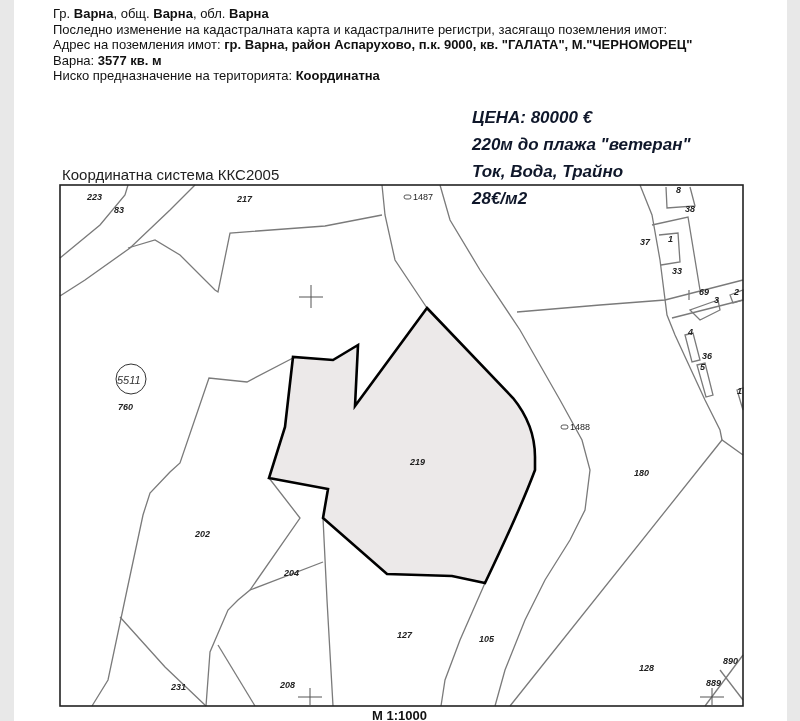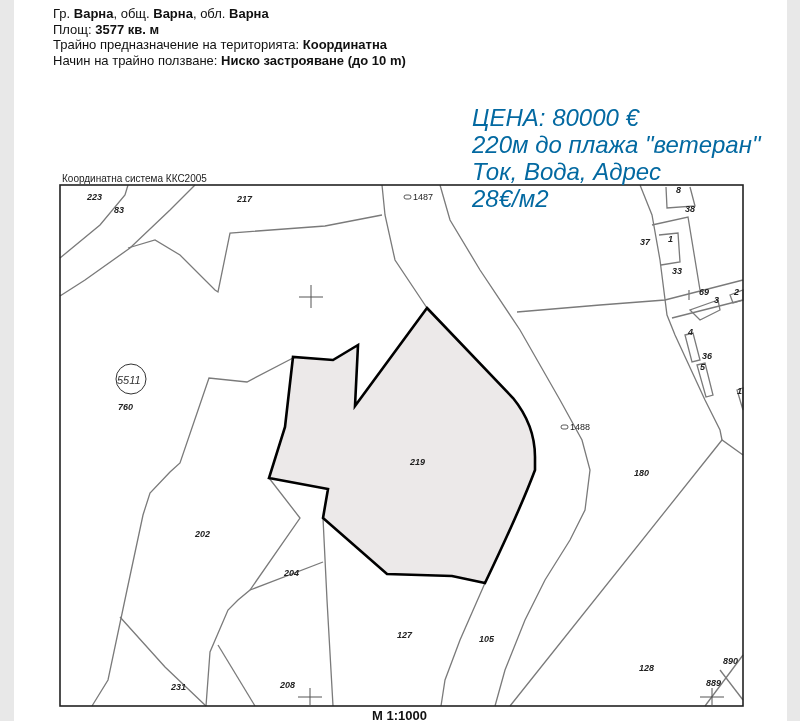--- a/index.html
+++ b/index.html
@@ -2,37 +2,38 @@
 <html><head>
 <meta charset="utf-8">
 <style>
   html,body{margin:0;padding:0;}
   body{width:800px;height:721px;position:relative;overflow:hidden;background:#ffffff;font-family:"Liberation Sans",sans-serif;color:#111;}
   .gray-left{position:absolute;left:0;top:0;width:14px;height:721px;background:#e8e8e8;}
   .gray-right{position:absolute;left:787px;top:0;width:13px;height:721px;background:#e8e8e8;}
   .info{position:absolute;left:53px;top:6px;font-size:13px;line-height:15.6px;white-space:nowrap;}
   .info .line{display:block;height:15.6px;}
   .info b{font-weight:bold;margin-top:43px;}
-  .promo{position:absolute;left:472px;top:104px;color:#0369a1;font-weight:normal;font-style:italic;font-size:24px;line-height:27px;white-space:nowrap;}
+  .promo{position:absolute;left:472px;top:104px;color:#0f172a;font-weight:bold;font-style:italic;font-size:17px;line-height:27px;white-space:nowrap;}
   .promo .pl{display:block;}
-  .coord{position:absolute;left:62px;top:173px;font-size:10px;color:#222;}
+  .coord{position:absolute;left:62px;top:166px;font-size:15px;color:#222;}
   .map{position:absolute;left:0;top:0;}
   .scale{position:absolute;left:372px;top:708px;font-size:13px;font-weight:bold;}
 </style>
 </head>
 <body>
 
 <div class="gray-left"></div>
 <div class="gray-right"></div>
 
 <div class="info">
   <span class="line"><span>Гр. </span><b>Варна</b><span>, общ. </span><b>Варна</b><span>, обл. </span><b>Варна</b></span>
-  <span class="line"><span>Площ: </span><b>3577 кв. м</b></span>
-  <span class="line"><span>Трайно предназначение на територията: </span><b>Координатна</b></span>
-  <span class="line"><span>Начин на трайно ползване: </span><b>Ниско застрояване (до 10 m)</b></span>
+  <span class="line">Последно изменение на кадастралната карта и кадастралните регистри, засягащо поземления имот:</span>
+  <span class="line"><span>Адрес на поземления имот: </span><b>гр. Варна, район Аспарухово, п.к. 9000, кв. "ГАЛАТА", М."ЧЕРНОМОРЕЦ"</b></span>
+  <span class="line"><span>Варна: </span><b>3577 кв. м</b></span>
+  <span class="line"><span>Ниско предназначение на територията: </span><b>Координатна</b></span>
 </div>
 
 <div class="coord">Координатна система ККС2005</div>
 
 <svg class="map" width="800" height="721" viewBox="0 0 800 721" xmlns="http://www.w3.org/2000/svg">
   <g fill="none" stroke="#7a7a7a" stroke-width="1.3">
 
     <path d="M60,258 L100,225 L125,195 L128,185"></path>
     <path d="M60,296 L85,280 L130,248 L170,210 L195,185"></path>
 
@@ -116,17 +117,17 @@
   <g font-family="Liberation Sans, sans-serif" font-size="9" fill="#222">
     <text x="413" y="200">1487</text>
     <text x="570" y="430">1488</text>
   </g>
   <text x="117" y="384" font-family="Liberation Sans, sans-serif" font-size="11" font-style="italic" fill="#333">5511</text>
 </svg>
 
 <div class="promo">
   <span class="pl">ЦЕНА: 80000 €</span>
   <span class="pl">220м до плажа "ветеран"</span>
-  <span class="pl">Ток, Вода, Адрес</span>
+  <span class="pl">Ток, Вода, Трайно</span>
   <span class="pl">28€/м2</span>
 </div>
 
 <div class="scale">М 1:1000</div>
 
 </body></html>

